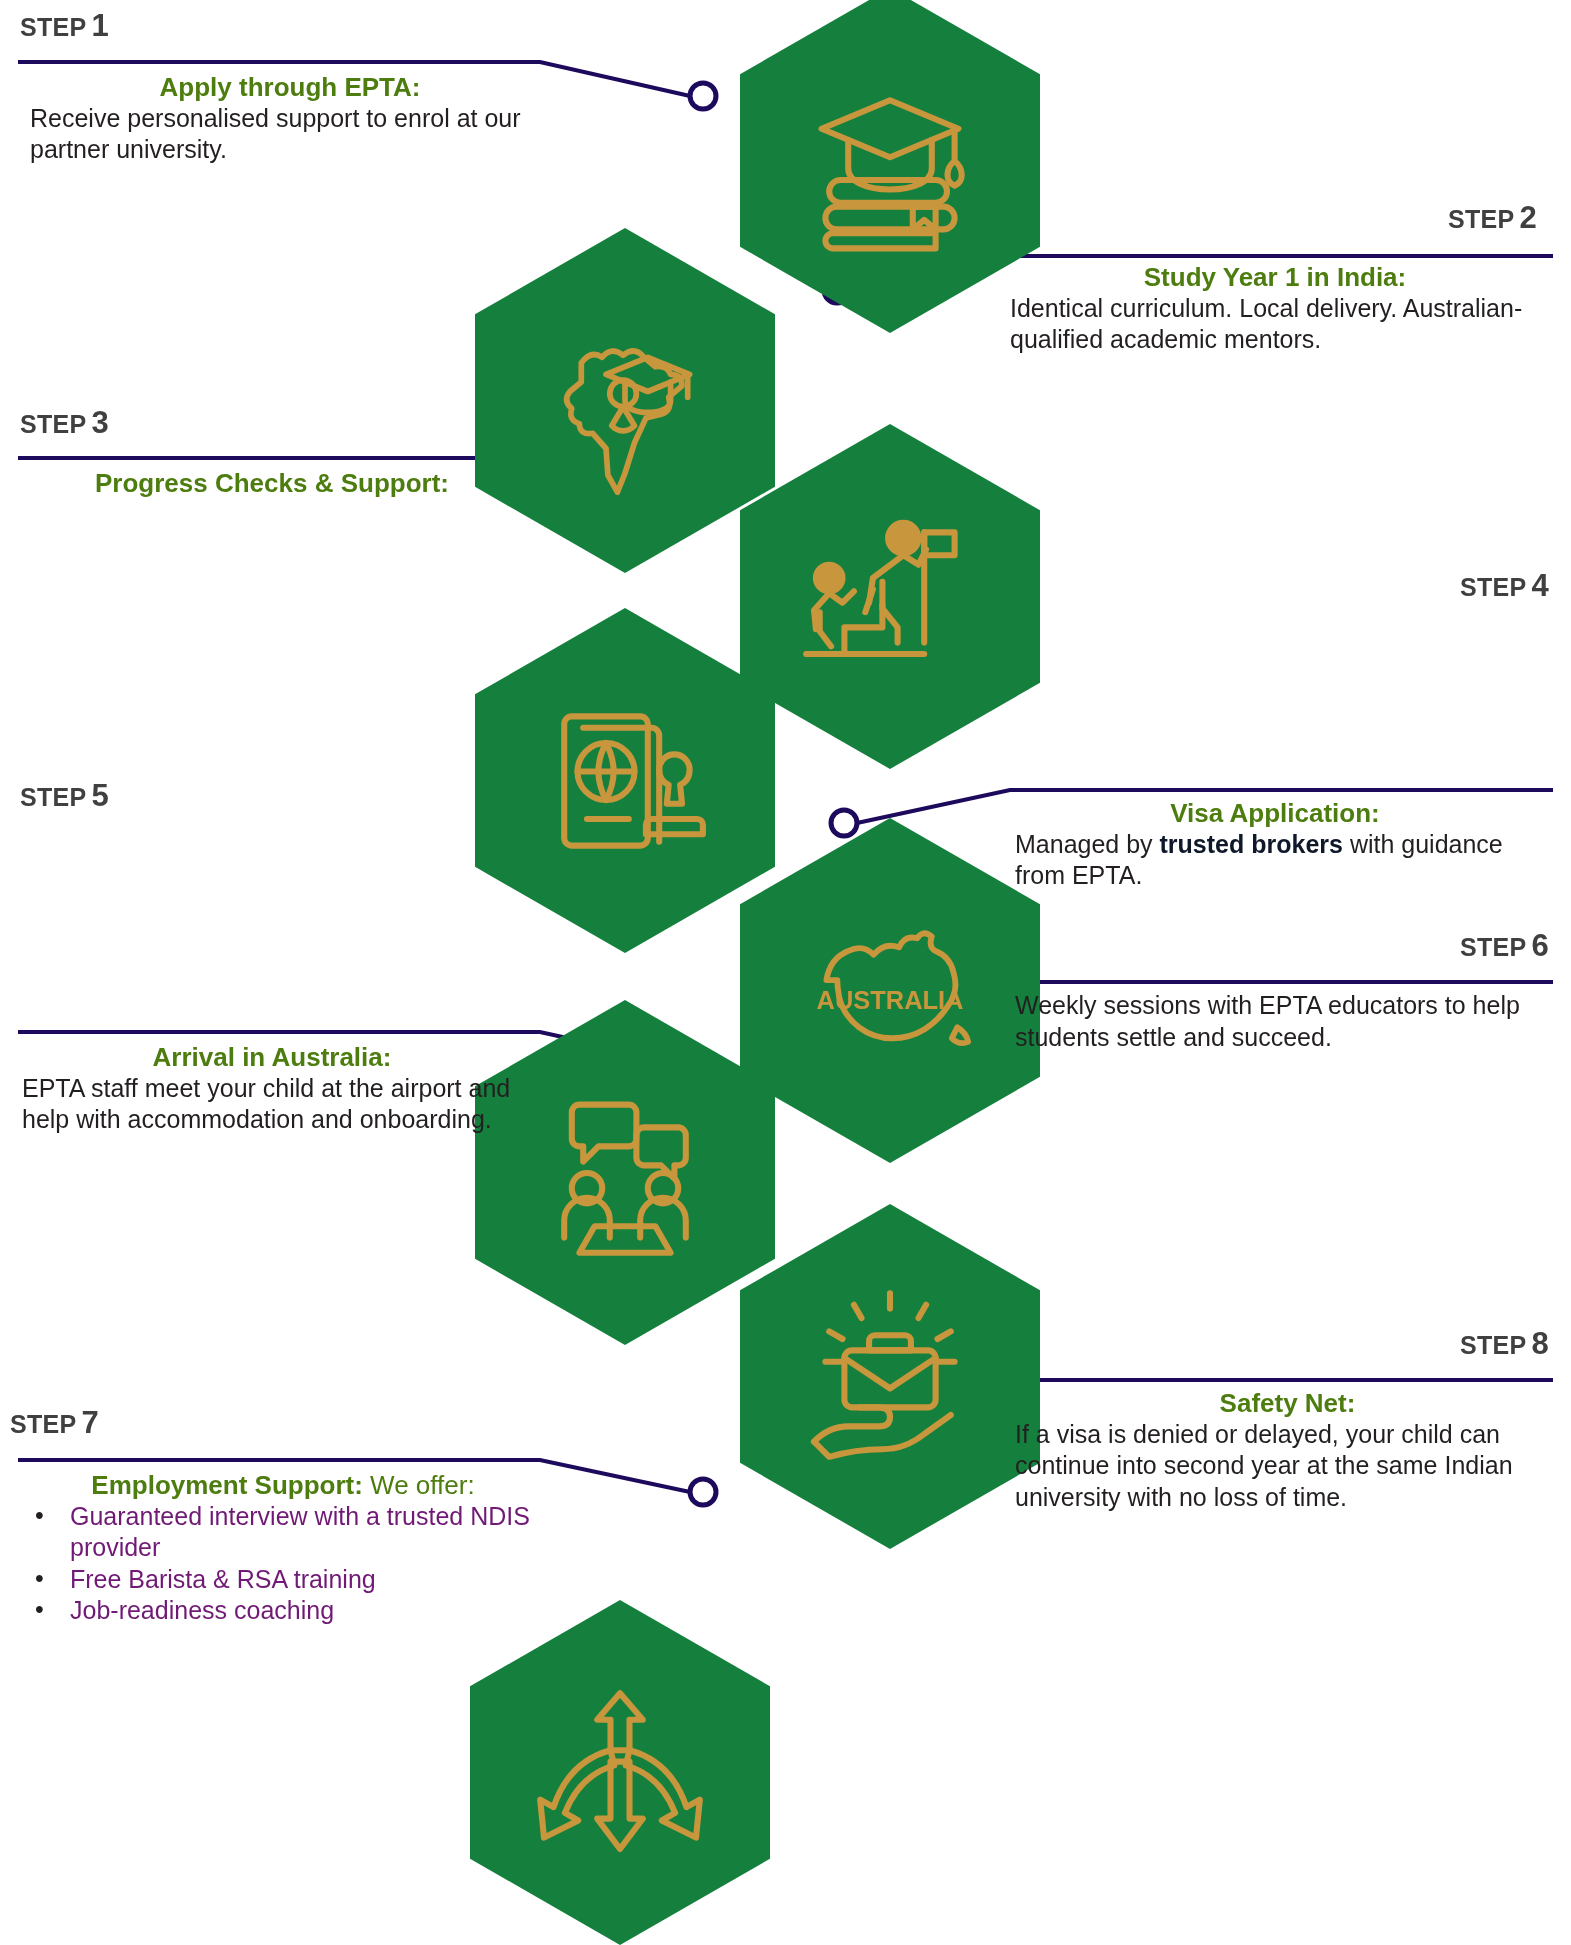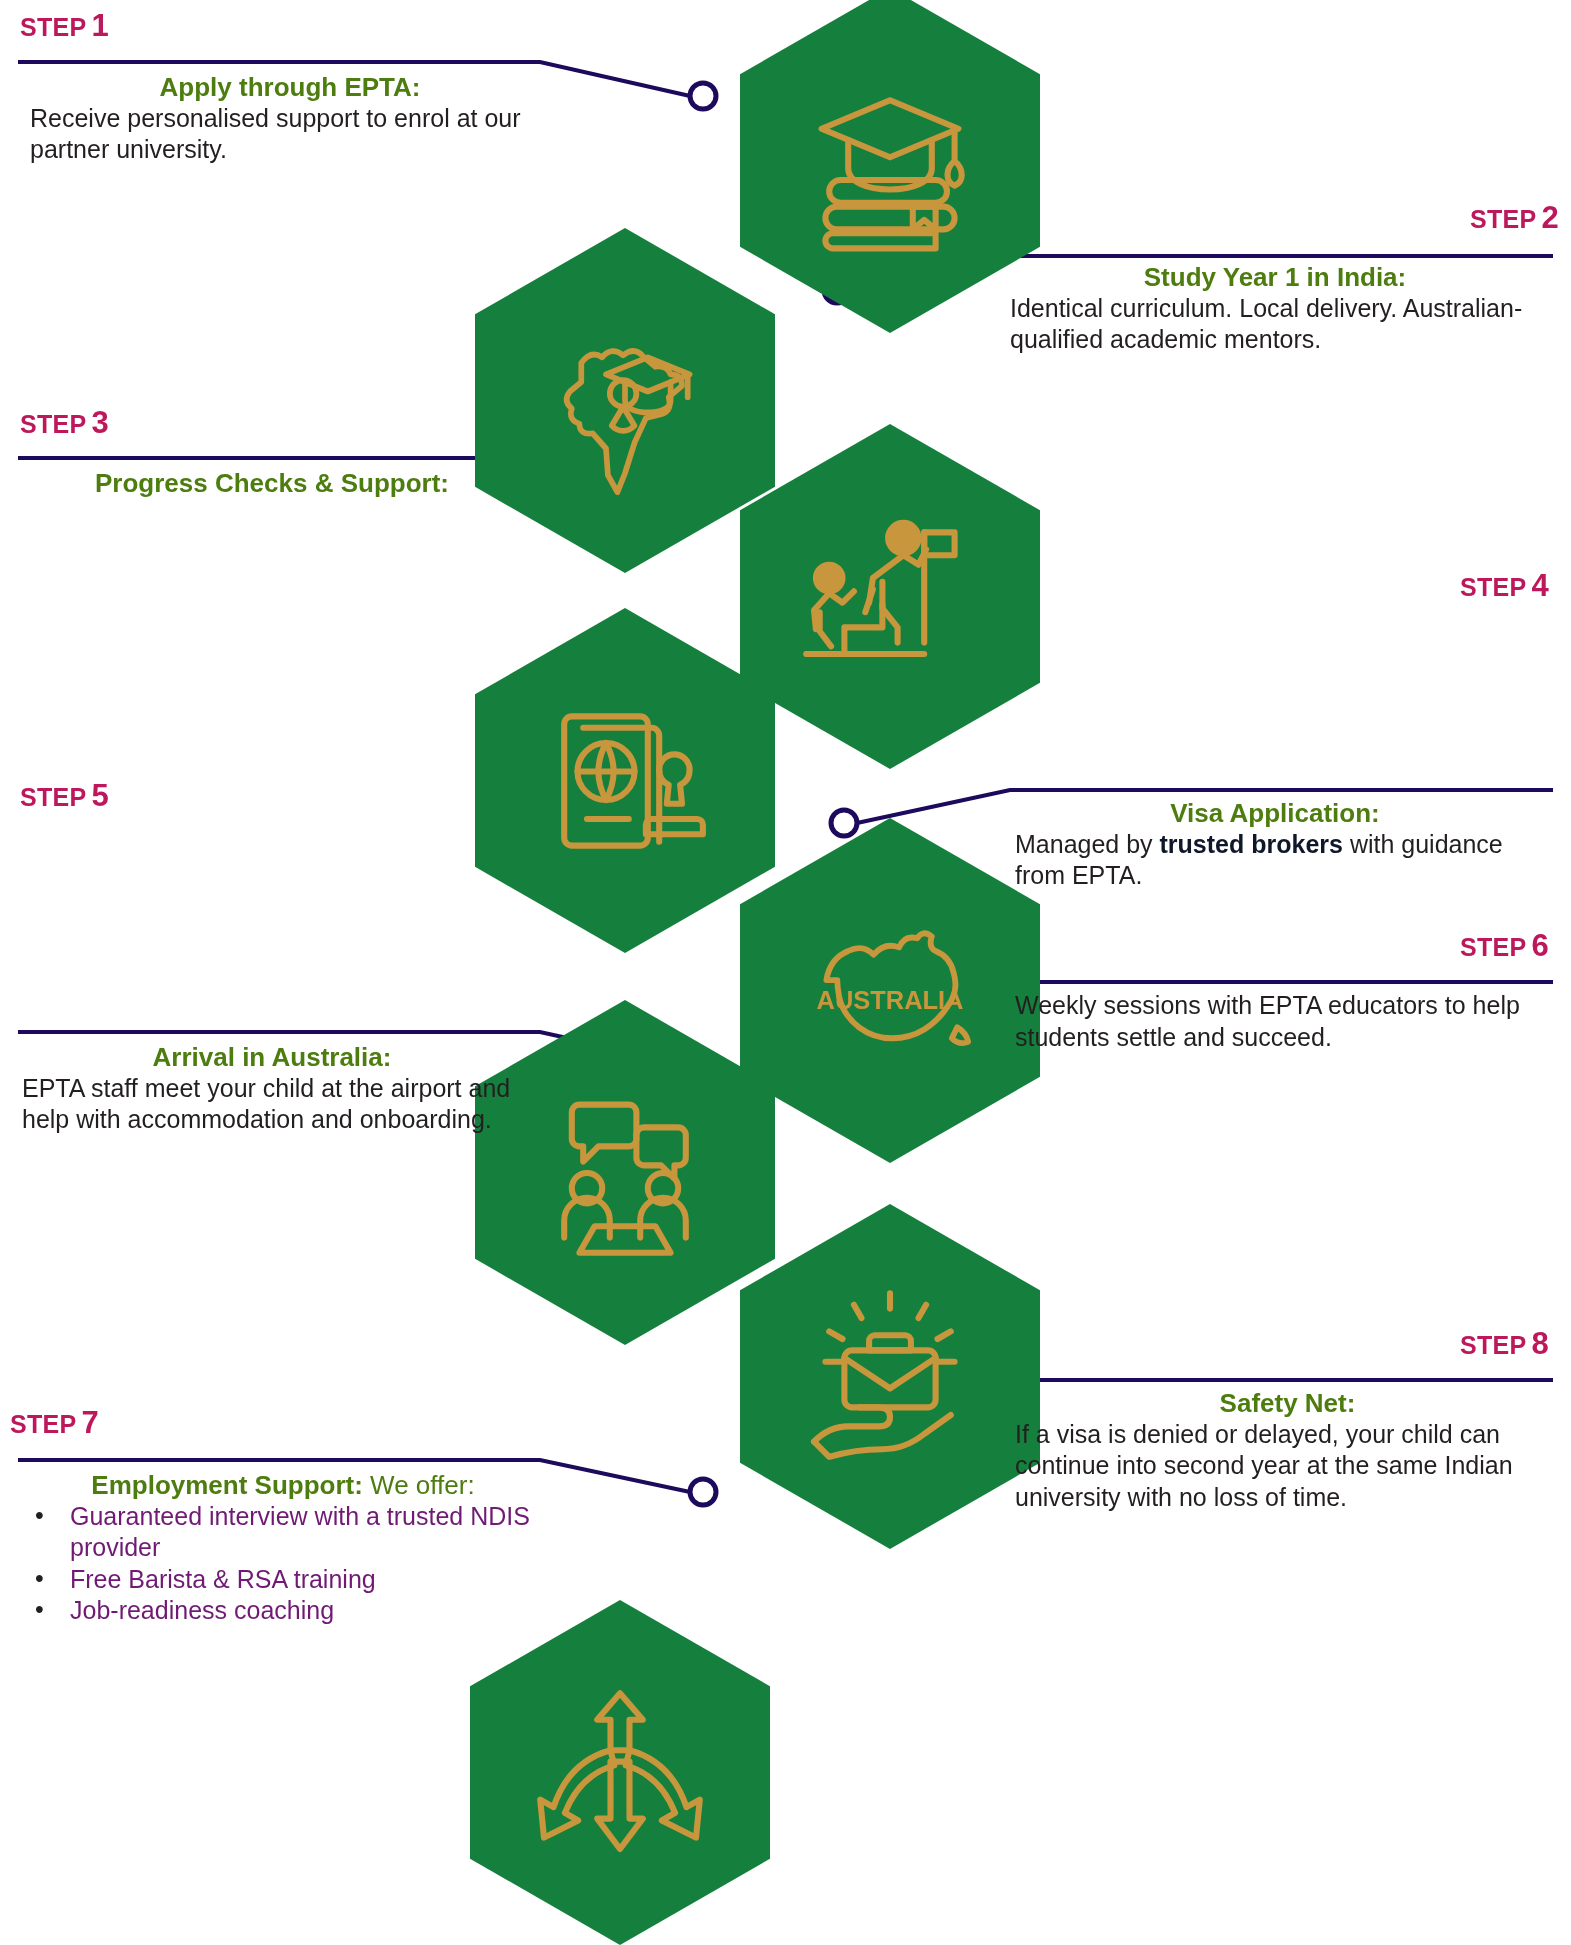--- a/index.html
+++ b/index.html
@@ -18,21 +18,21 @@
     width:300px;height:345px;
     background:#15803d;
     clip-path:polygon(50% 0%,100% 25%,100% 75%,50% 100%,0% 75%,0% 25%);
     display:flex;align-items:center;justify-content:center;
   }
   .hex svg{display:block;}
 
   
   .step-label{
     position:absolute;
-    color:#be185d;
+    color:#404040;
     font-weight:bold;
     letter-spacing:.3px;
     white-space:nowrap;
     font-size:25px;
     font-family:"Liberation Sans", sans-serif;
   }
   .step-label .num{font-size:31px;margin-left:5px;}
 
   
   #lines{position:absolute;left:0;top:0;width:1571px;height:1945px;pointer-events:none;}
@@ -198,21 +198,21 @@
         <path d="M45 38 q-22 6 -30 30 l-7 -4 l2 20 l18 -9 l-7 -4 q8 -20 26 -25z"></path>
         <path d="M55 38 q22 6 30 30 l7 -4 l-2 20 l-18 -9 l7 -4 q-8 -20 -26 -25z"></path>
         <path d="M45 44 v30 h-7 l12 16 l12 -16 h-7 v-30z"></path>
       </svg>
     </span>
   </div>
 
   <div class="step-label" style="left:20px;top:8px;">
     <span>STEP</span><span class="num">1</span>
   </div>
-  <div class="step-label" style="right:12px;top:200px;">
+  <div class="step-label" style="right:34px;top:200px;">
     <span>STEP</span><span class="num">2</span>
   </div>
   <div class="step-label" style="left:20px;top:405px;">
     <span>STEP</span><span class="num">3</span>
   </div>
   <div class="step-label" style="right:22px;top:568px;">
     <span>STEP</span><span class="num">4</span>
   </div>
   <div class="step-label" style="left:20px;top:778px;">
     <span>STEP</span><span class="num">5</span>

